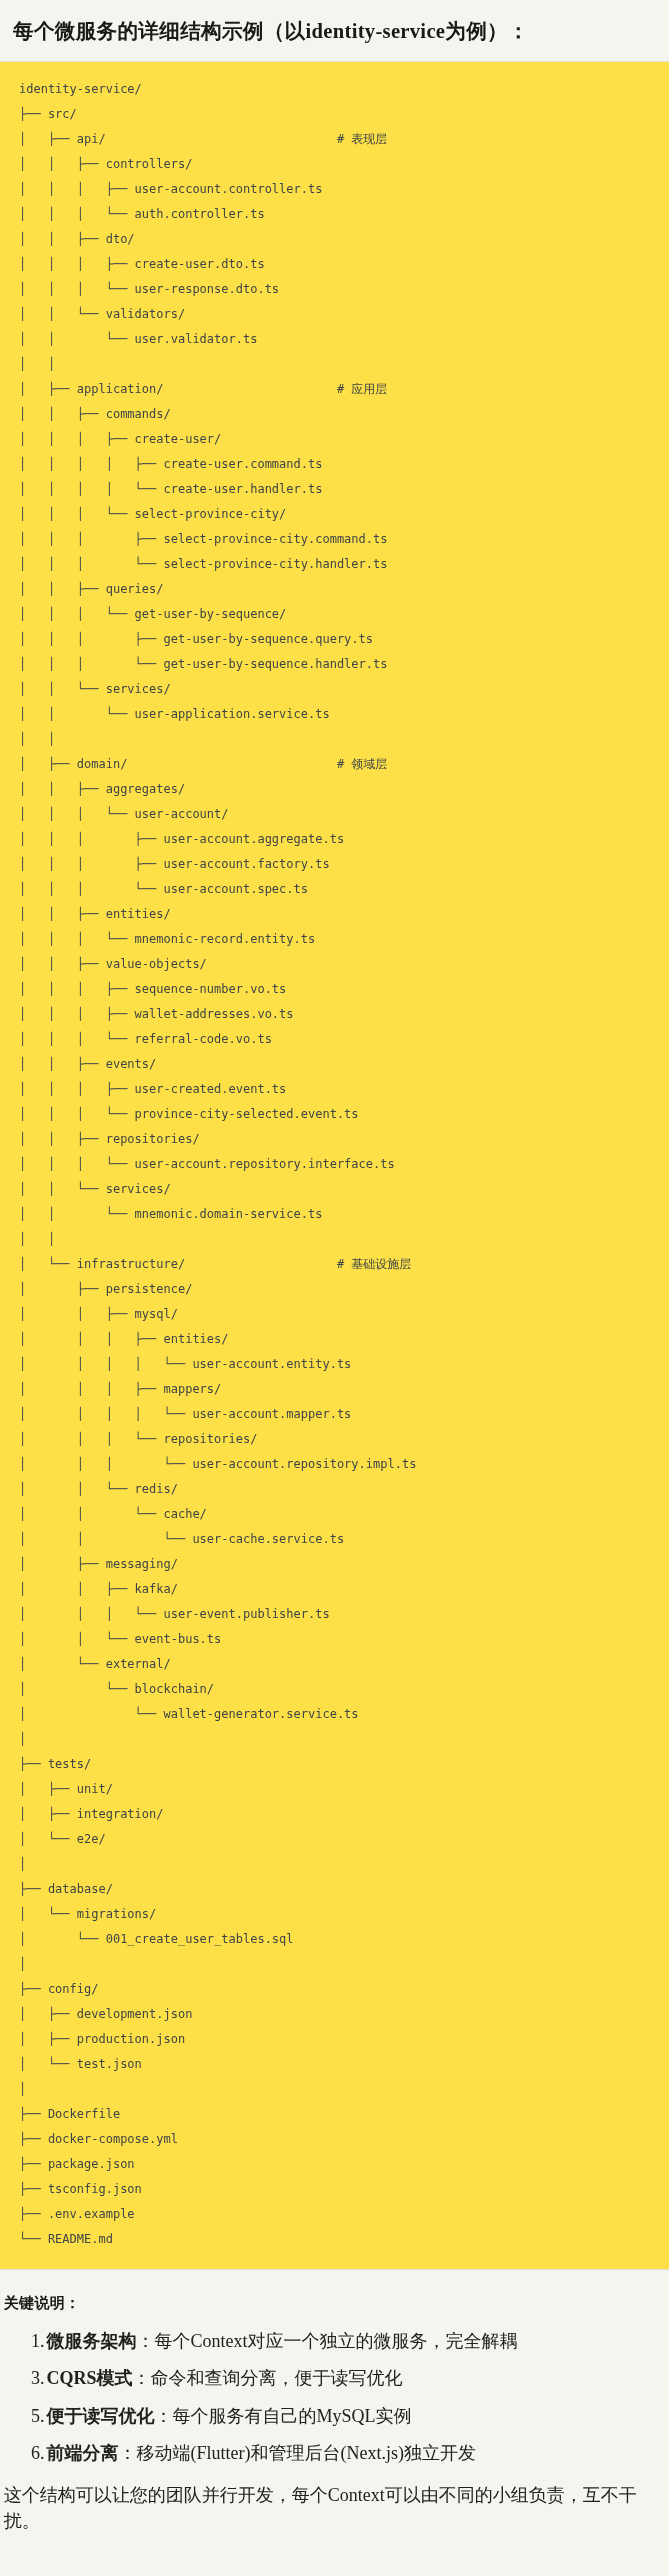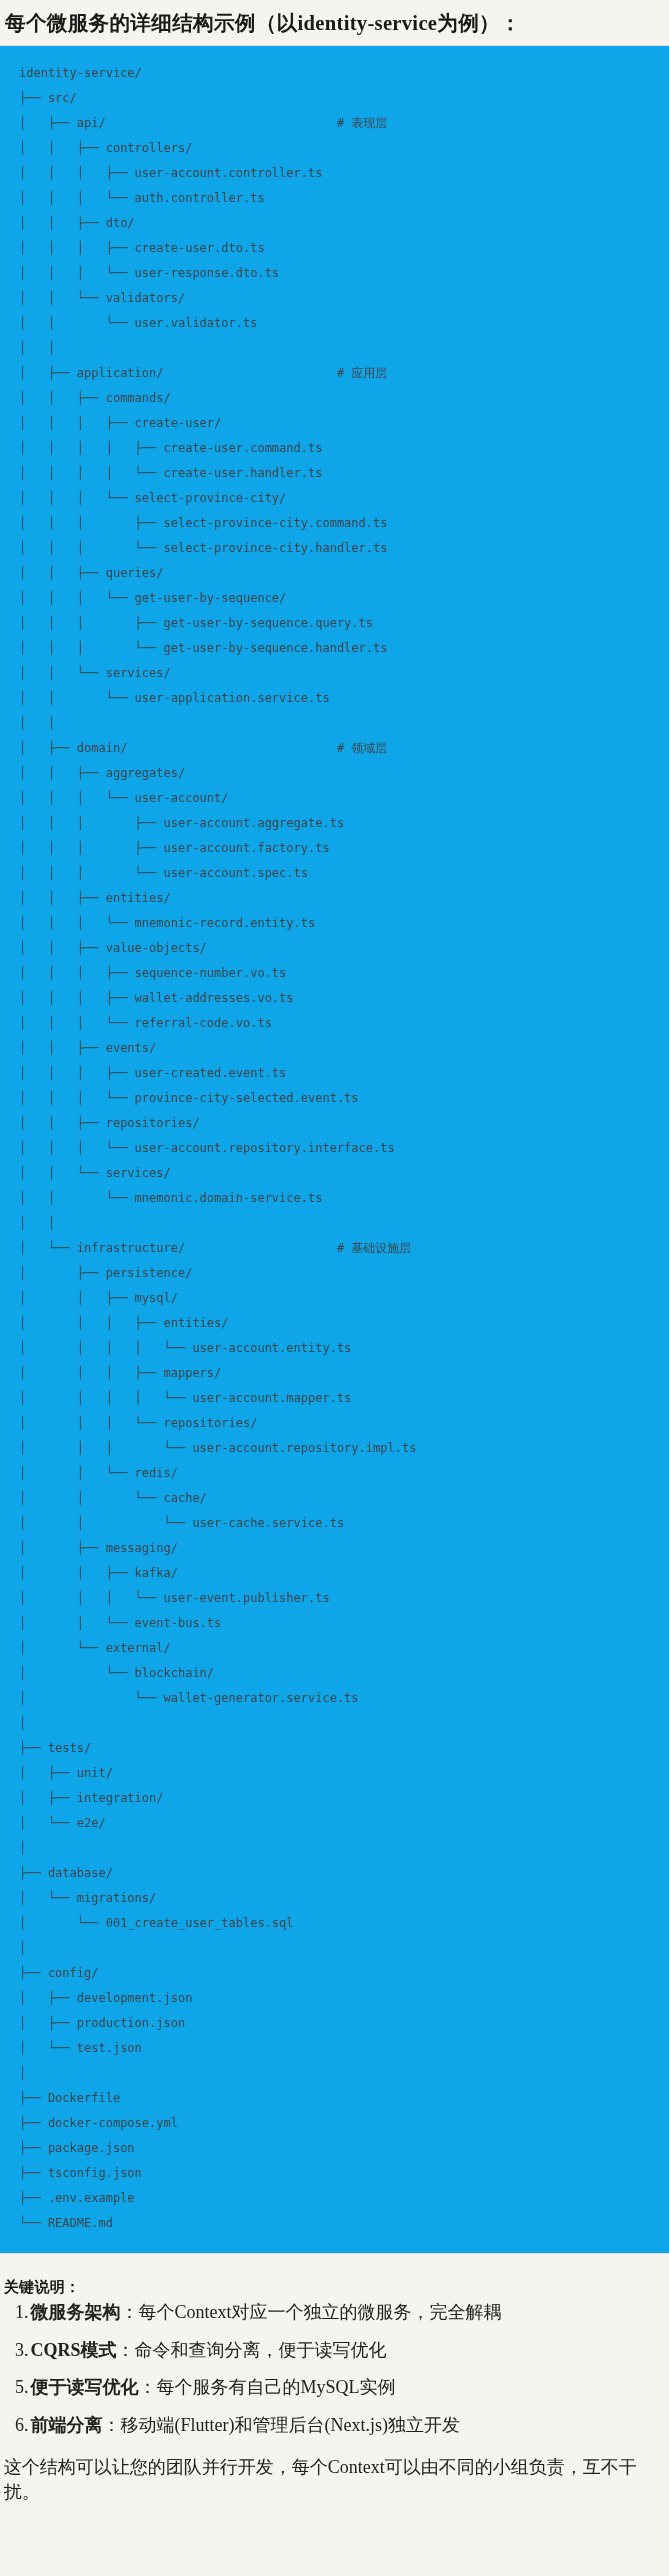--- a/index.html
+++ b/index.html
@@ -6,33 +6,33 @@
     margin: 0;
     padding: 0;
     background: #f5f4ef;
     color: #1d1d19;
   }
   body {
     width: 669px;
     font-family: "Liberation Serif", "DejaVu Serif", serif;
   }
   .page-title {
-    margin: 0;
+    margin: 8px;
     padding: 10.6px 6.3px 10px 5px;
     font-size: 20.6px;
     line-height: 1.2;
     font-weight: 700;
     color: #191917;
     font-family: "Liberation Serif", "DejaVu Serif", serif;
     letter-spacing: 0.3px;
   }
   .code-block {
     box-sizing: border-box;
     width: 669px;
-    background: #0ea5e9;
+    background: #fde047;
     border-top: 0.6px solid #dedcd3;
     border-bottom: 0.6px solid #dedcd3;
     padding: 15px 0 16.3px 19px;
     overflow: hidden;
   }
   .code-block pre {
     margin: 0;
     font-family: "DejaVu Sans Mono", "Liberation Mono", monospace;
     font-size: 12px;
     line-height: 25px;
@@ -43,21 +43,21 @@
     padding: 0 6.3px 0 3.8px;
   }
   .notes-heading {
     margin: 24px 0 3.8px 0;
     font-size: 15px;
     font-weight: 700;
     color: #191917;
     letter-spacing: 0.3px;
   }
   .notes-list {
-    margin: 0;
+    margin: 16px;
     padding: 0 0 0 11.3px;
     list-style: none;
   }
   .note-item {
     margin: 0 0 12px 0;
     font-size: 18px;
     line-height: 1.42;
     color: #21211d;
   }
   .note-number {

